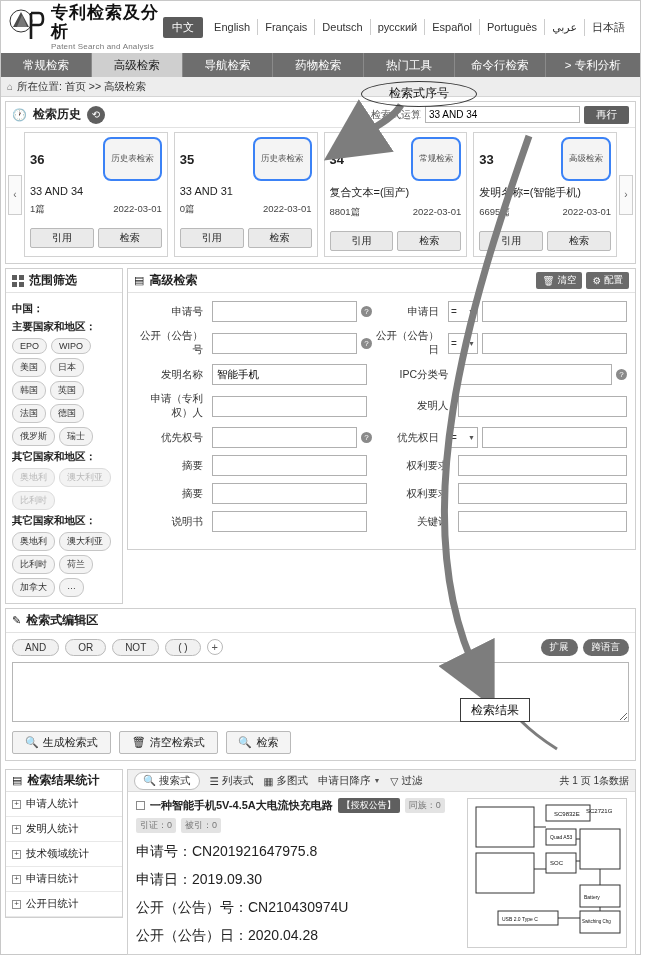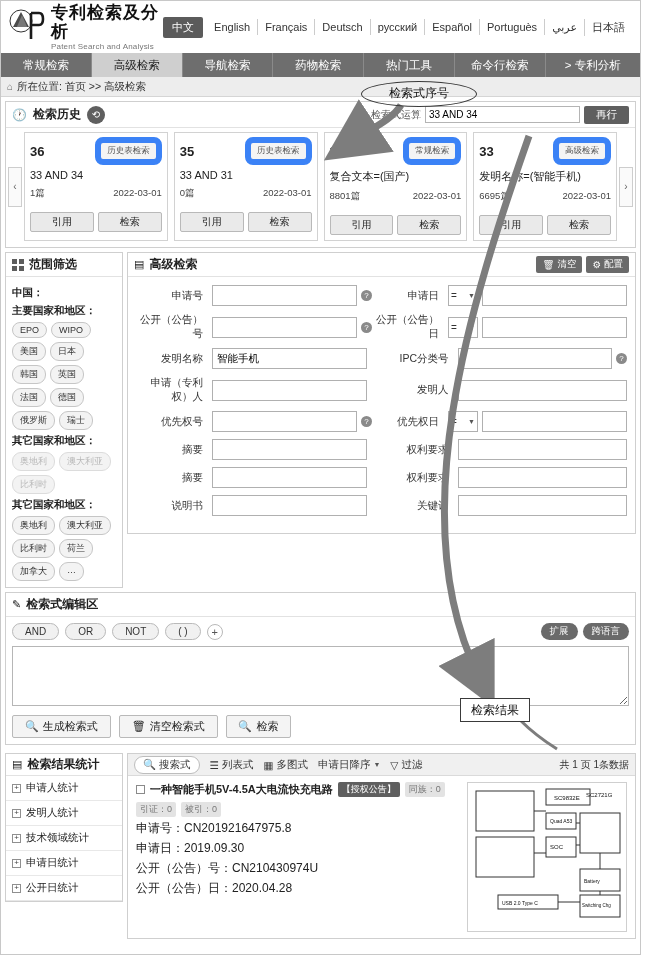--- a/index.html
+++ b/index.html
@@ -50,21 +50,21 @@
   .hist-input { width:155px; height:17px; border:1px solid #b4b4b4; font-size:10px; padding:0 3px; background:#fff; }
   .hist-btn { background:#5f5f5f; color:#fff; border:none; font-size:10.5px; padding:2px 12px; border-radius:2px; }
 
   .hist-body { display:flex; align-items:stretch; padding:4px 0 6px 0;}
   .arrow-col { width:18px; display:flex; align-items:center; justify-content:center; }
   .arrow-btn { width:14px; height:40px; border:1px solid #cdcdcd; background:#fafafa; display:flex; align-items:center; justify-content:center; font-size:10px; color:#666;}
   .cards { display:flex; gap:6px; flex:1; }
   .card { flex:1; border:1px solid #d2d2d2; background:#fff; padding:4px 5px 5px; min-width:0;}
   .card-top { display:flex; align-items:center; }
   .card-id { font-size:13px; font-weight:bold; }
-  .card-tag { margin-left:auto; border:6px solid #3b82f6; border-radius:8px; font-size:8.5px; color:#555; padding:2px 6px; background:#f4f4f4; }
+  .card-tag { margin-left:auto; border:2px solid #3b82f6; border-radius:8px; font-size:8.5px; color:#555; padding:14px 6px; background:#f4f4f4; }
   .card-q { font-size:11px; margin:4px 0 6px; white-space:nowrap; overflow:hidden; text-overflow:ellipsis;}
   .card-meta { display:flex; font-size:9.5px; color:#444; }
   .card-meta .date { margin-left:auto; }
   .card-btns { display:flex; gap:4px; margin-top:5px; }
   .card-btn { flex:1; border:1px solid #b9b9b9; background:#eaeaea; font-size:10px; text-align:center; padding:2px 0; border-radius:2px;margin-top:7px;}
 
   
   .main { display:flex; gap:4px; padding:0 4px; }
   .left-col { width:146px; }
   .right-col { flex:1; }
@@ -95,21 +95,21 @@
   .flabel { width:72px; text-align:right; font-size:10.5px; color:#333; padding-right:5px; }
   .finput { flex:1; height:21px; border:1px solid #b0b0b0; background:#fff; font-size:10.5px; padding:0 4px; min-width:0;}
   .finput.filled { }
   .qmark { width:11px; height:11px; border-radius:50%; background:#8a8a8a; color:#fff; font-size:8px; display:flex; align-items:center; justify-content:center; flex:0 0 11px;}
   .qmark.hidden { visibility:hidden; }
   .selop { width:30px; height:21px; border:1px solid #b0b0b0; background:#fff; font-size:10px; display:flex; align-items:center; justify-content:space-between; padding:0 2px; color:#333;}
   .caret { font-size:7px; color:#555; }
 
   
   .ed-body { padding:6px; }
-  .op-row { display:flex; align-items:center; gap:6px; }
+  .op-row { display:flex; gap:6px; }
   .op-btn { border:1px solid #b9b9b9; background:#f1f1f1; border-radius:10px; font-size:10px; padding:2px 12px; color:#333;}
   .op-plus { width:16px; height:16px; border:1px solid #b9b9b9; border-radius:50%; display:flex; align-items:center; justify-content:center; font-size:11px; color:#555;}
   .op-right { margin-left:auto; display:flex; gap:5px; }
   .pill-dark { background:#6a6a6a; color:#fff; border-radius:9px; font-size:9.5px; padding:2px 9px; }
   .ta { width:100%; height:60px; border:1px solid #b6b6b6; margin-top:6px; }
   .ed-btns { display:flex; gap:8px; margin-top:7px; align-items:center;}
   .ed-btn { border:1px solid #b9b9b9; background:#f4f4f4; font-size:11px; padding:3px 12px; border-radius:2px; display:flex; align-items:center; gap:4px;}
 
   
   .bottom { display:flex; gap:4px; padding:4px; }
@@ -122,21 +122,21 @@
   .tb-item { display:flex; align-items:center; gap:3px; color:#333; }
   .tb-item.sel { border:1px solid #bdbdbd; border-radius:9px; padding:1px 8px; background:#fff;}
   .tb-right { margin-left:auto; font-size:10px; color:#333;}
   .rec { padding:6px 8px; display:flex; gap:6px; }
   .rec-main { flex:1; min-width:0;}
   .rec-title-row { display:flex; align-items:center; gap:5px; flex-wrap:wrap;}
   .cbox { width:9px; height:9px; border:1px solid #8a8a8a; background:#fff; }
   .rec-title { font-size:11px; font-weight:bold; }
   .badge-dark { background:#5f5f5f; color:#fff; font-size:9px; padding:1px 4px; border-radius:2px;}
   .badge-lite { background:#e3e3e3; color:#777; font-size:9px; padding:1px 4px; border-radius:2px;}
-  .rec-line { font-size:12px; margin-top:3px; color:#222;}
+  .rec-line { font-size:14px; margin-top:10px; color:#222;}
   .thumb { width:160px; height:150px; border:1px solid #cfcfcf; background:#fff; position:relative; overflow:hidden;}
 
   
   .overlay { position:absolute; left:0; top:0; width:646px; height:955px; pointer-events:none; }
   .anno-box { position:absolute; border:1.5px solid #3a3a3a; background:#fff; font-size:12px; color:#111;
               display:flex; align-items:center; justify-content:center; }
   .anno-ell { position:absolute; border:1.5px solid #3a3a3a; border-radius:50%; background:transparent; }
 </style>
 </head>
 <body>

